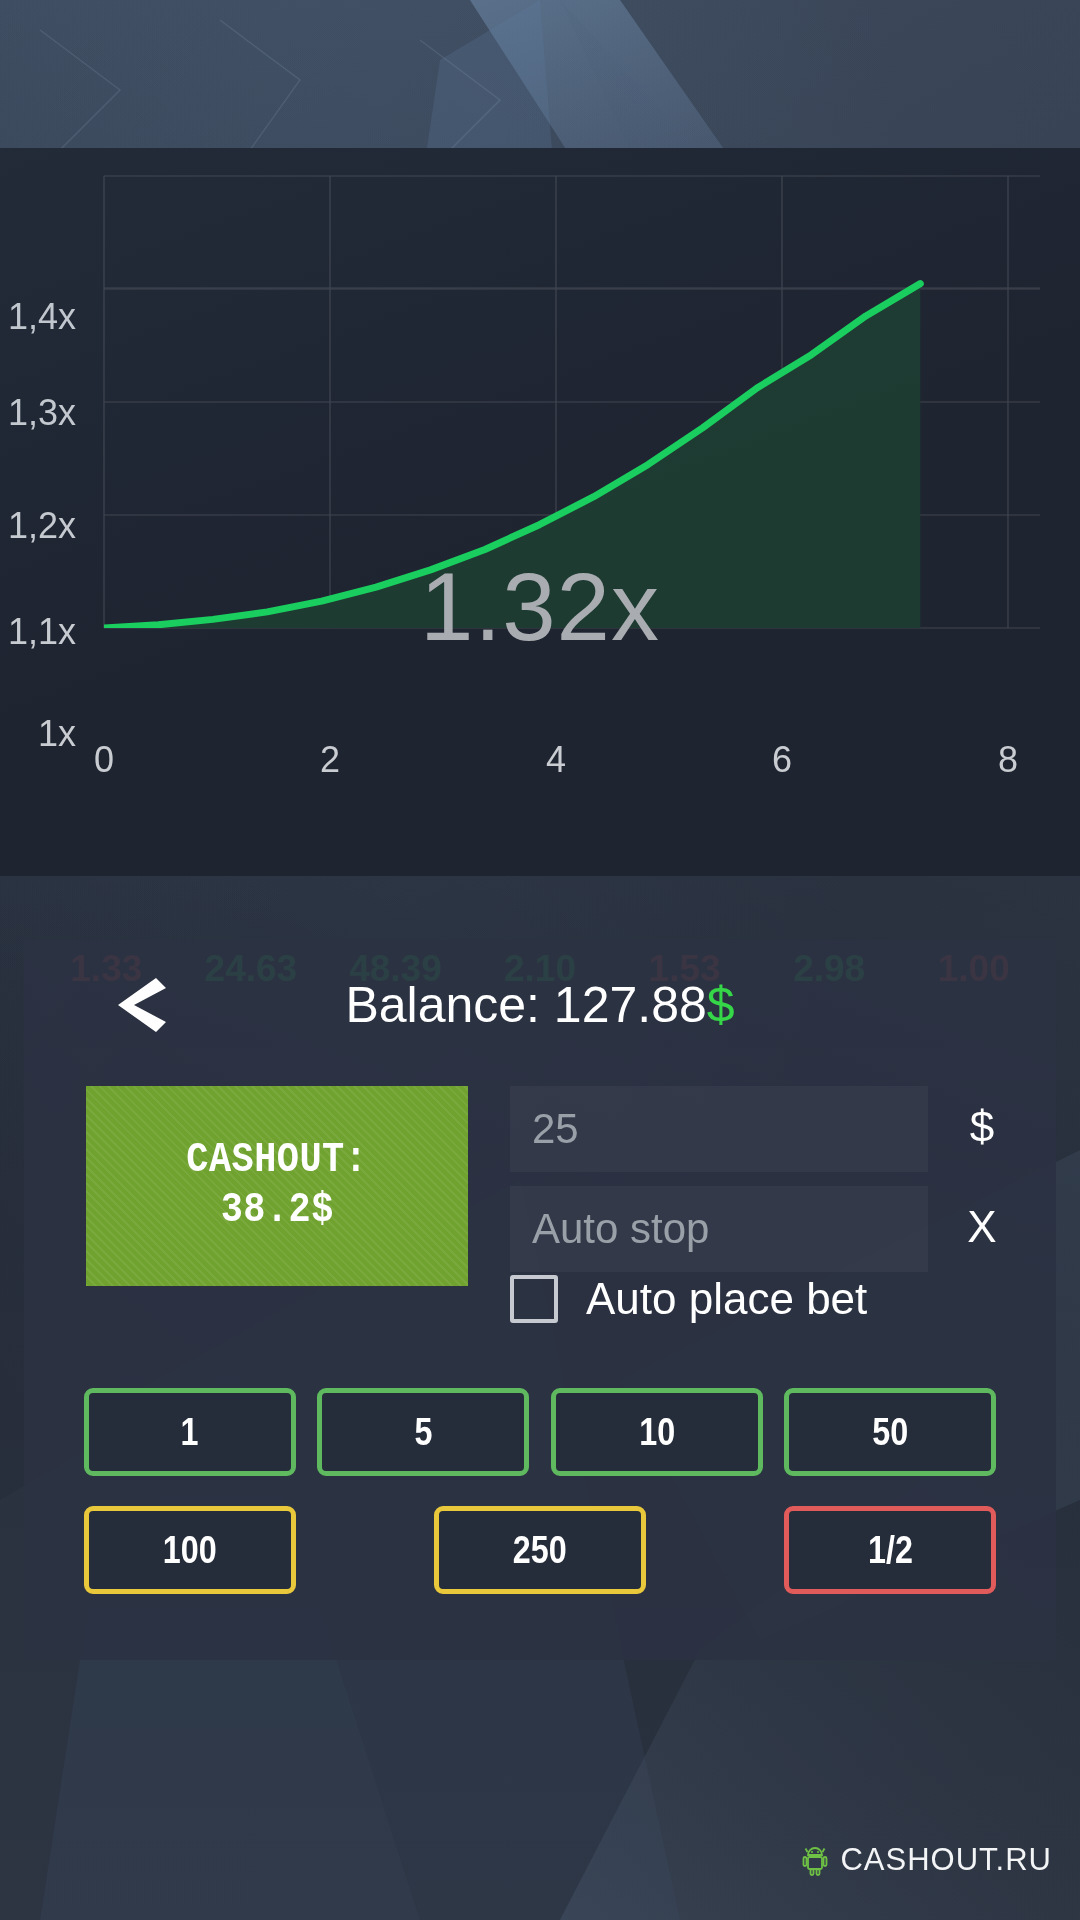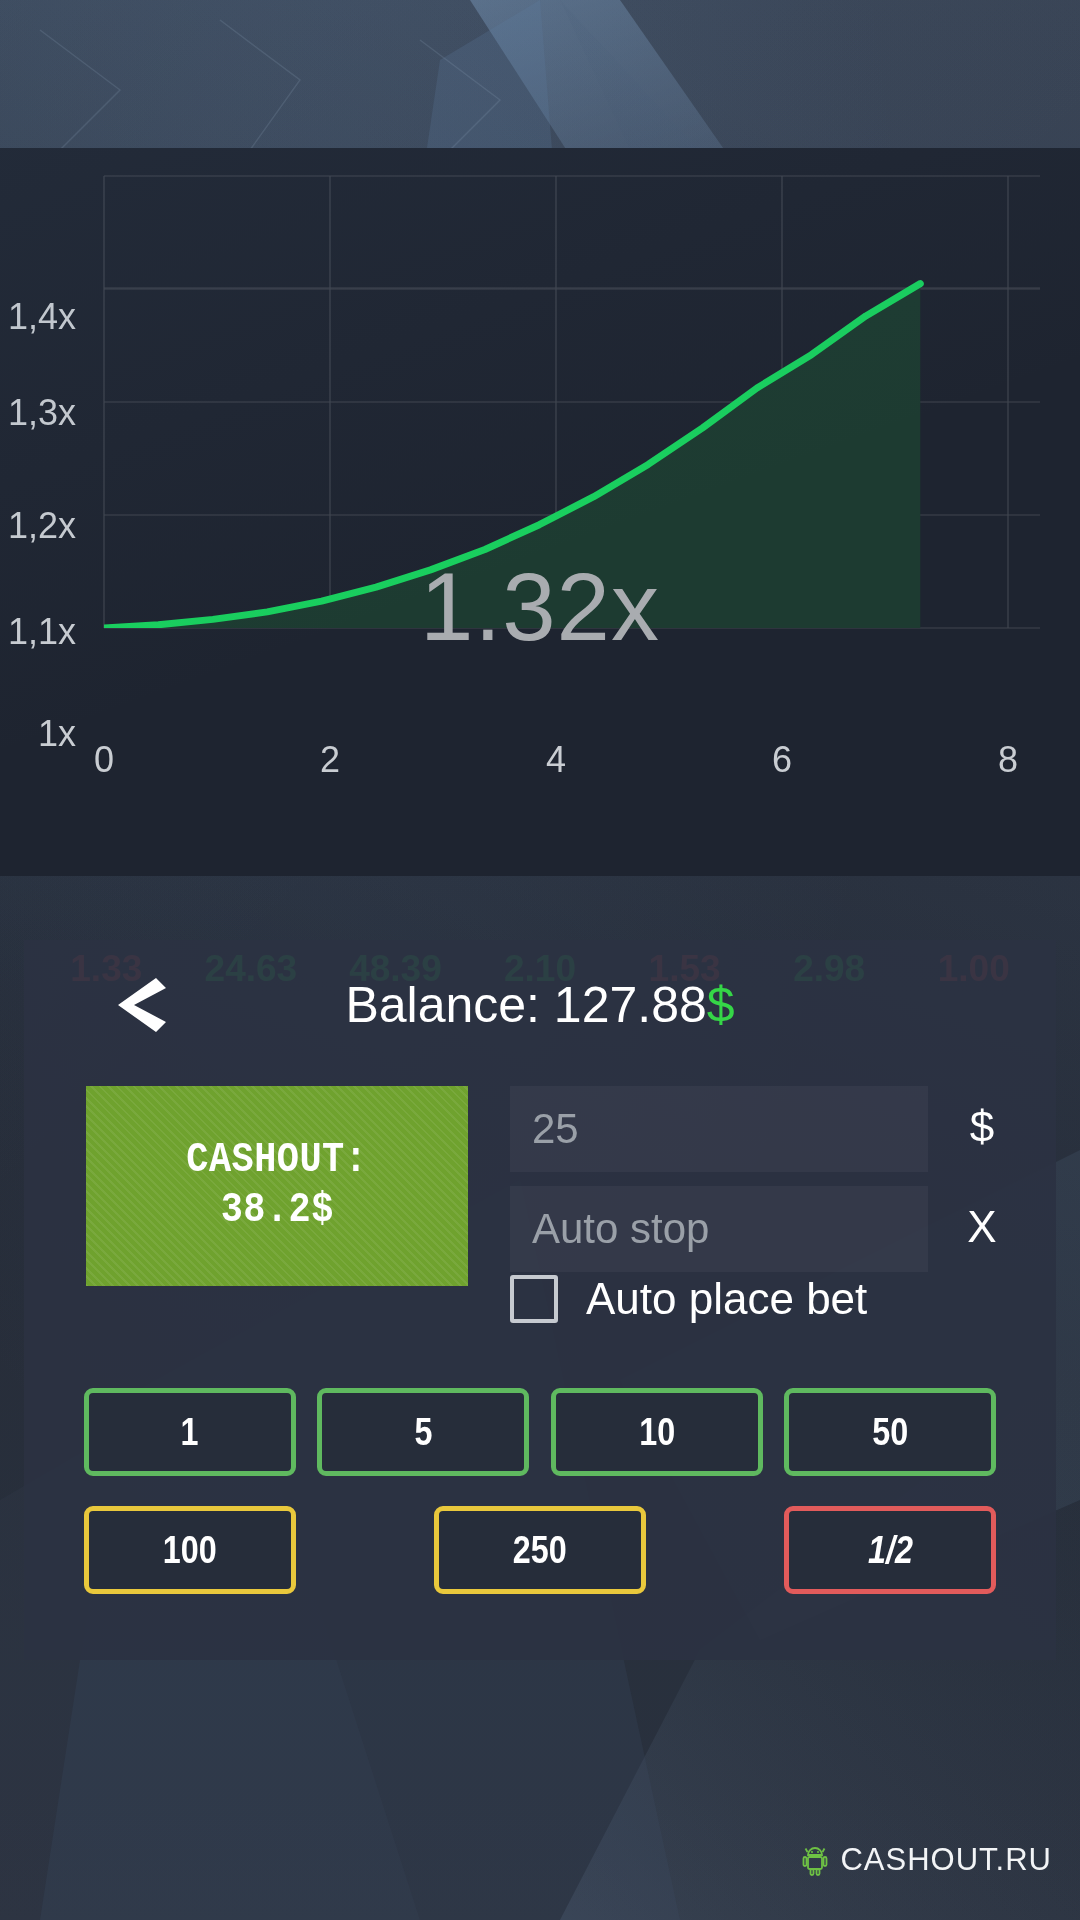--- a/index.html
+++ b/index.html
@@ -187,21 +187,21 @@
     background:#262d3a;
     color:#ffffff;
     font-family:"Liberation Sans Narrow","Liberation Sans", sans-serif;
     font-weight:bold;
     font-size:38px;
     display:flex; align-items:center; justify-content:center;
     cursor:pointer;
   }
   .chip > span { transform:scaleX(0.85); display:block; }
   .chip.yellow { border-color:#e9c83c; }
-  .chip.red    { border-color:#e25b5b;font-style:italic; }
+  .chip.red    { border-color:#e25b5b; }
 
   
   #watermark {
     position:absolute;
     right:28px; bottom:42px;
     display:flex; align-items:center; gap:12px;
   }
   #watermark-text {
     color:#f2f4f6; font-size:31px; letter-spacing:1px;
   }

